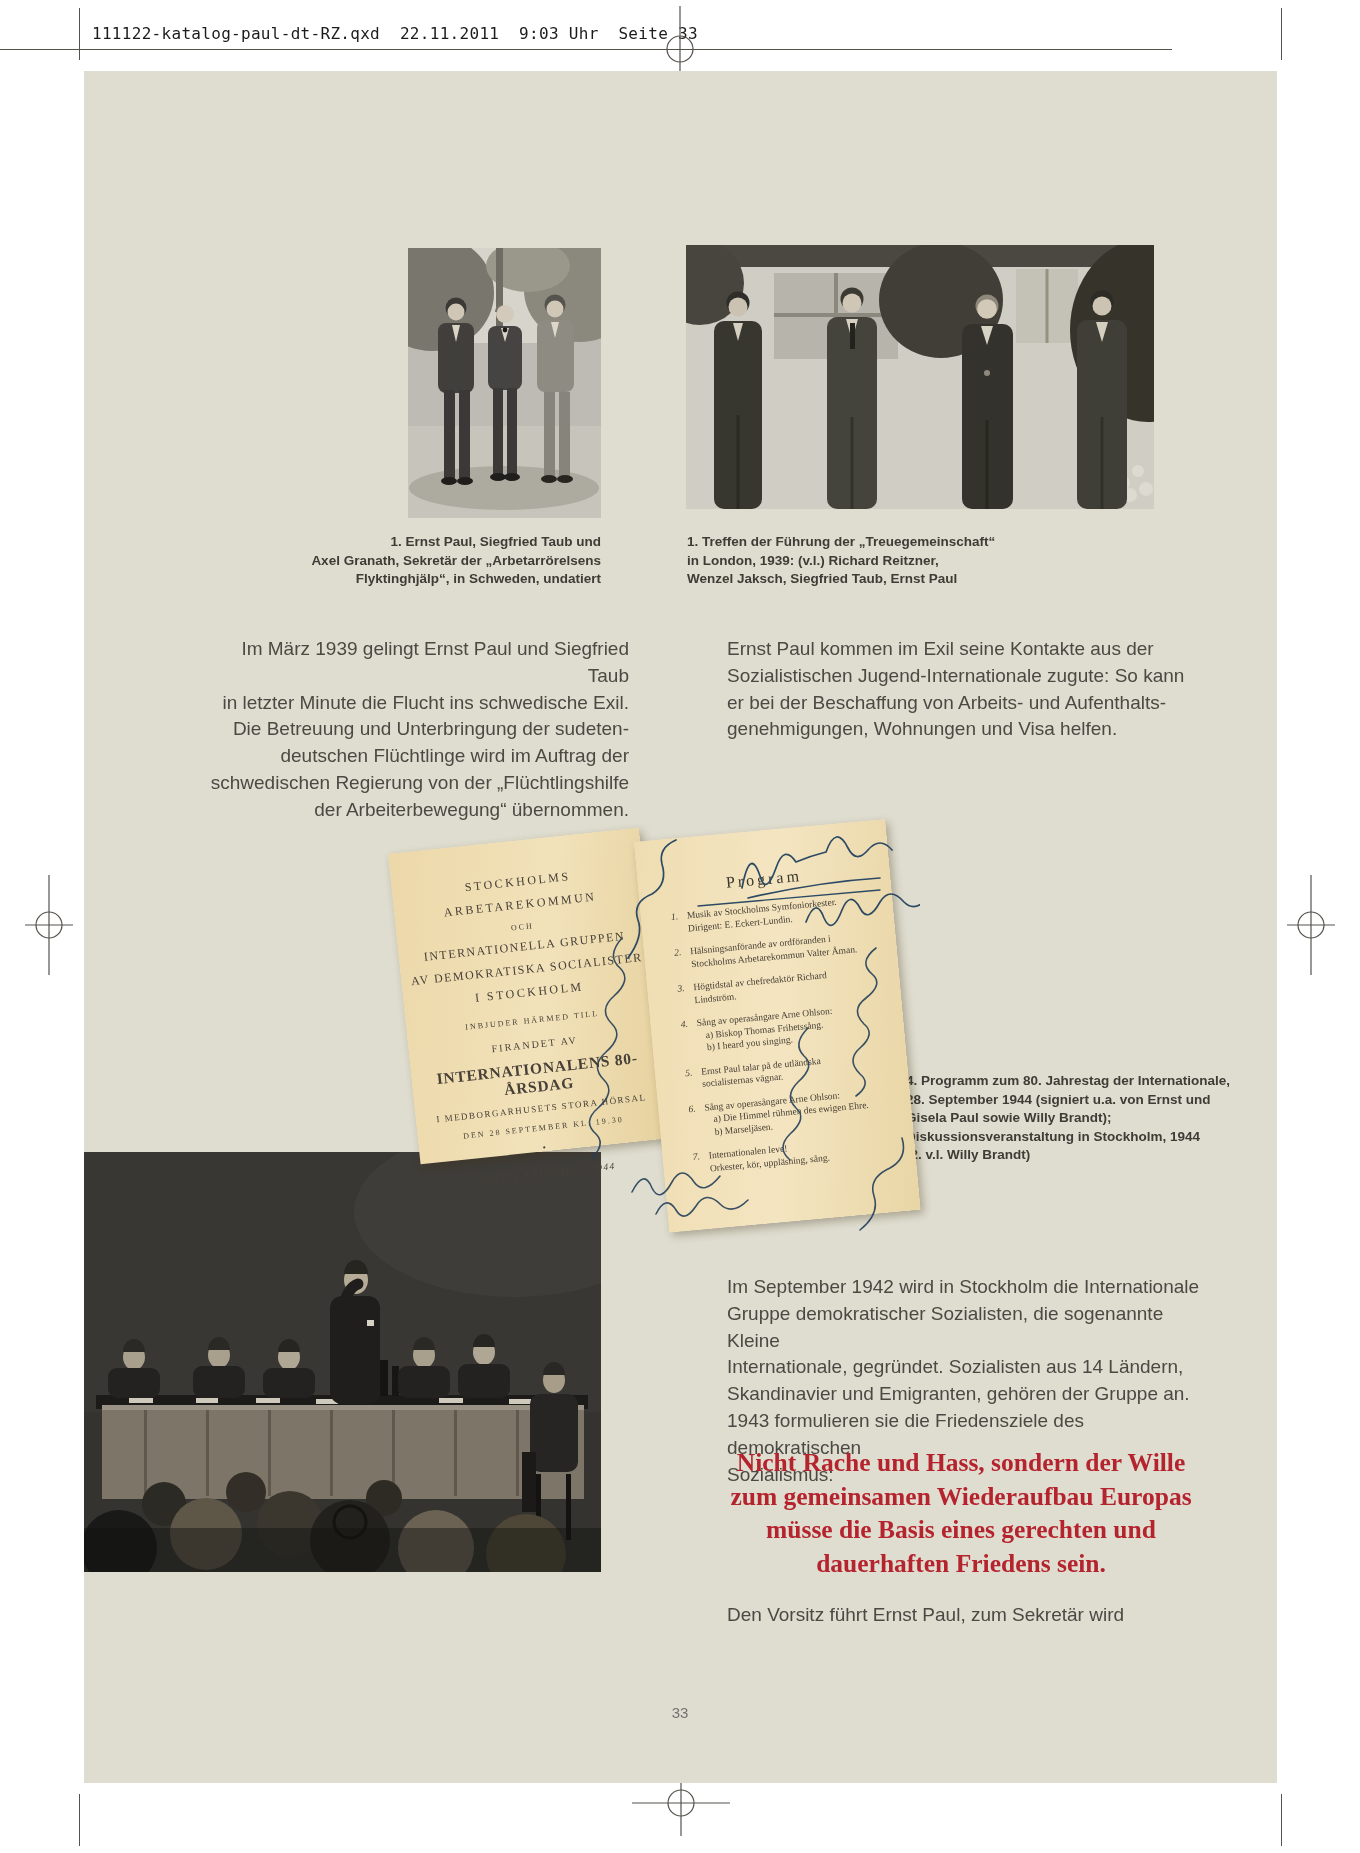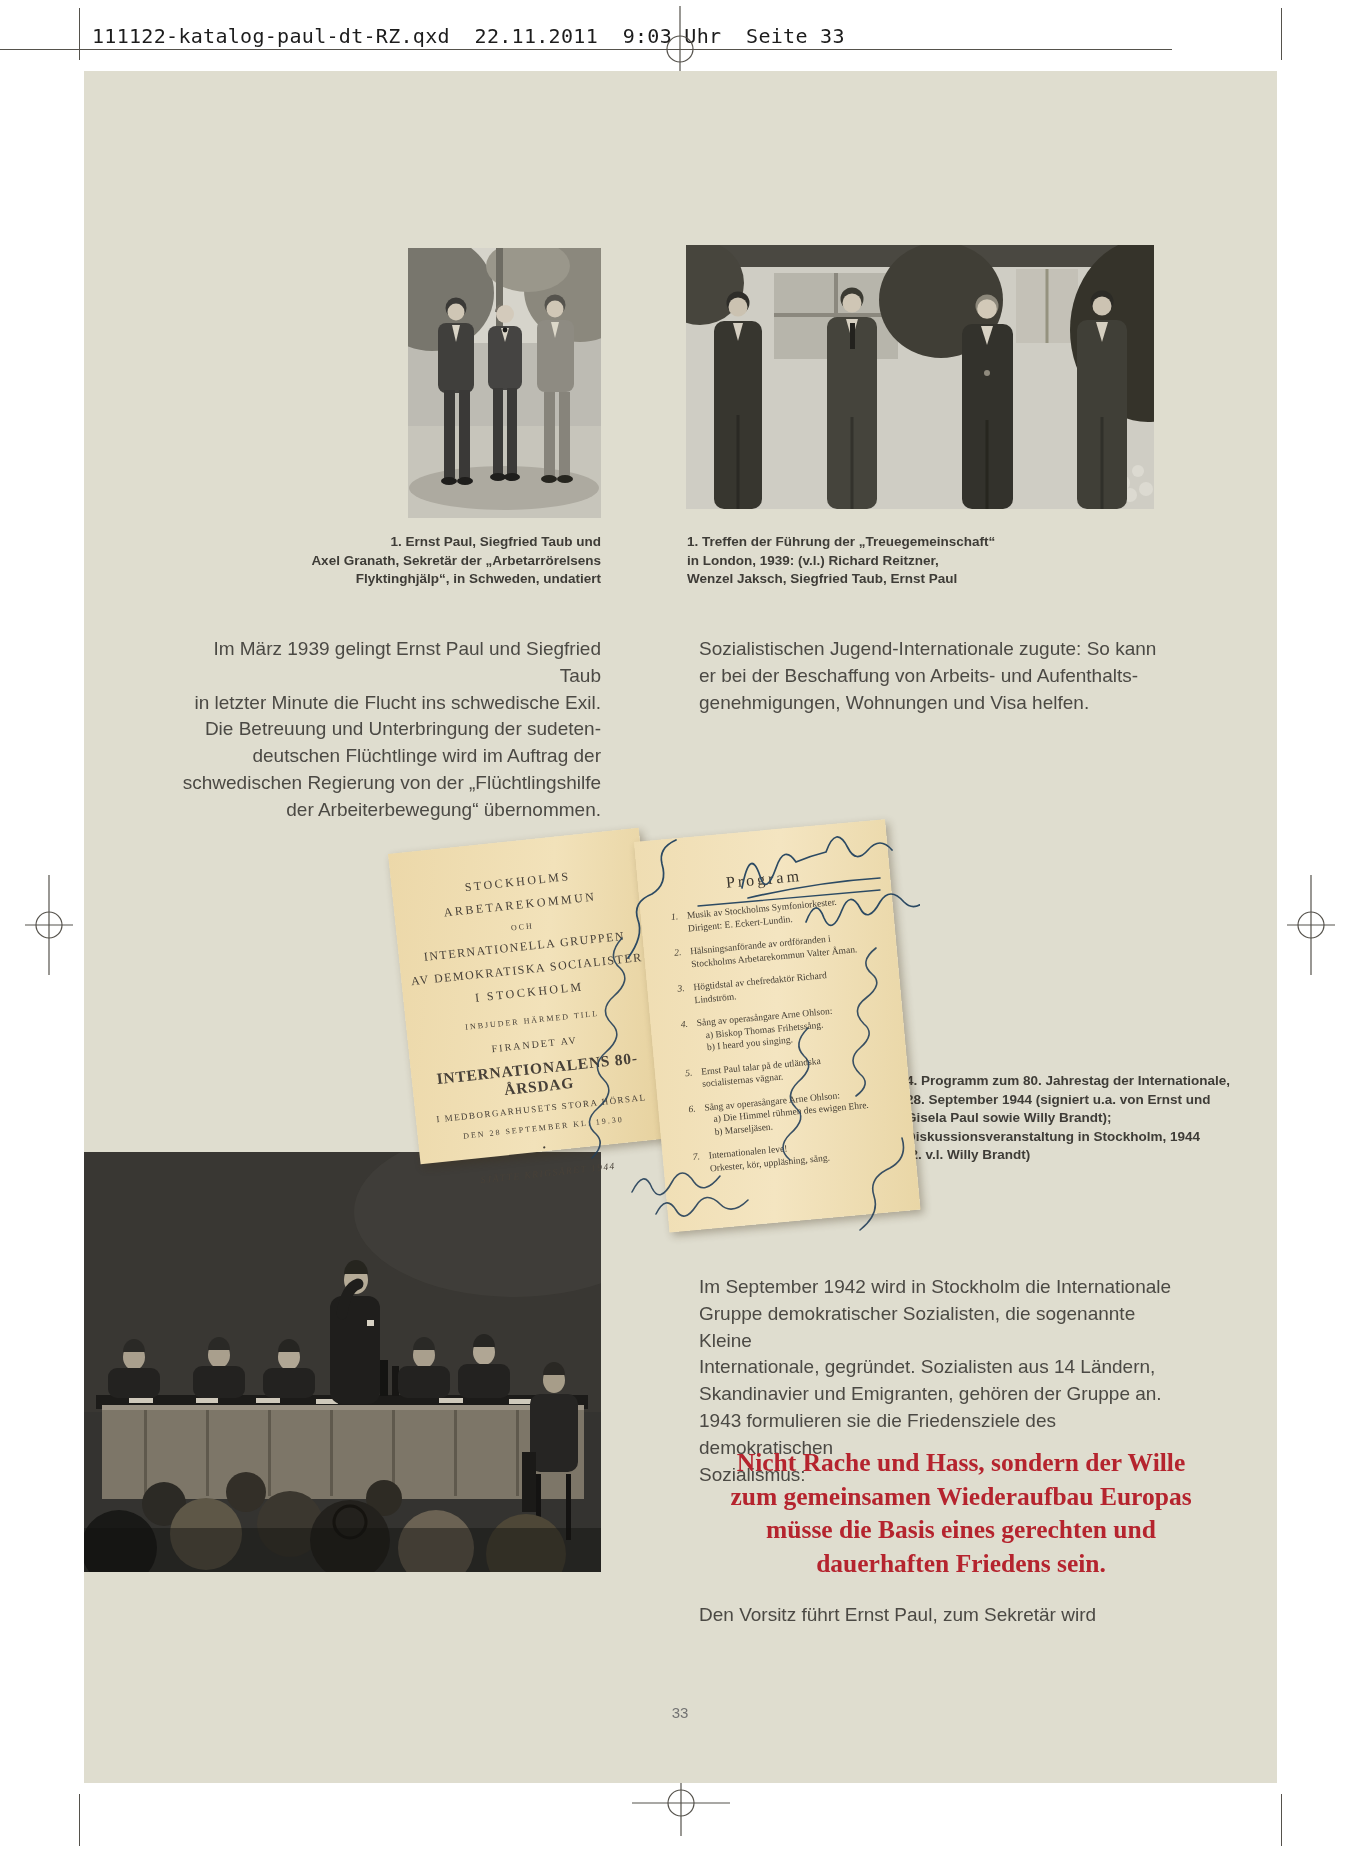--- a/index.html
+++ b/index.html
@@ -1,38 +1,38 @@
 <!DOCTYPE html>
 <html><head>
 <meta charset="utf-8">
 <style>
   html,body{margin:0;padding:0;background:#ffffff;}
   #canvas{position:relative;width:1360px;height:1853px;background:#ffffff;overflow:hidden;
           font-family:"Liberation Sans", sans-serif;}
 
   
   .slug{position:absolute;left:92px;top:24px;font-family:"DejaVu Sans Mono", monospace;
-        font-size:20px;letter-spacing:.3px;color:#1c1c1c;white-space:pre;}
+        font-size:16px;letter-spacing:.3px;color:#1c1c1c;white-space:pre;}
   .cropline{position:absolute;background:#55524c;}
   .regmark{position:absolute;}
   .regmark svg{display:block;}
 
   
   .pagebg{position:absolute;left:84px;top:71px;width:1193px;height:1712px;background:#dfddcf;}
 
   
   .photo{position:absolute;overflow:hidden;}
   .photo svg{display:block;}
 
   
   .caption{position:absolute;font-weight:bold;font-size:13.5px;line-height:18.6px;color:#3e3c37;}
   .cap-right{text-align:right;}
 
   
-  .para{position:absolute;font-size:19px;line-height:26.8px;color:#4b4944;}
+  .para{position:absolute;font-size:19px;line-height:26.8px;color:#4b4944;margin-left:28px;}
   .para-right{text-align:right;}
   .quote{position:absolute;font-family:"Liberation Serif", serif;font-weight:bold;
          font-size:25.5px;line-height:33.5px;color:#b5242e;}
   .pagenum{position:absolute;left:660px;top:1704px;width:40px;text-align:center;
            font-size:15px;color:#737373;}
 
   
   .paper{position:absolute;box-shadow:3px 4px 9px rgba(60,45,20,.32);}
   .paper-left{left:388px;top:854px;width:252px;height:312px;
               background:linear-gradient(100deg,#ecd8a9 0%,#f2e2ba 55%,#e6d19e 100%);
@@ -211,20 +211,21 @@
   <div class="para para-right" style="left:181px;top:636px;width:420px;">
     <span class="tline">Im März 1939 gelingt Ernst Paul und Siegfried Taub</span>
     <span class="tline">in letzter Minute die Flucht ins schwedische Exil.</span>
     <span class="tline">Die Betreuung und Unterbringung der sudeten-</span>
     <span class="tline">deutschen Flüchtlinge wird im Auftrag der</span>
     <span class="tline">schwedischen Regierung von der „Flüchtlingshilfe</span>
     <span class="tline">der Arbeiterbewegung“ übernommen.</span>
   </div>
 
   <div class="para" style="left:699px;top:636px;width:470px;">
+    <span class="tline">Ernst Paul kommen im Exil seine Kontakte aus der</span>
     <span class="tline">Sozialistischen Jugend-Internationale zugute: So kann</span>
     <span class="tline">er bei der Beschaffung von Arbeits- und Aufenthalts-</span>
     <span class="tline">genehmigungen, Wohnungen und Visa helfen.</span>
   </div>
 
   <div class="photo" style="left:84px;top:1152px;width:517px;height:420px;z-index:1;">
     <svg width="517" height="420" viewBox="0 0 517 420">
       <rect width="517" height="420" fill="#343330"></rect>
       <rect x="0" y="0" width="517" height="260" fill="#393733"></rect>
       <ellipse cx="430" cy="60" rx="160" ry="85" fill="#45433e" opacity="0.55"></ellipse>

